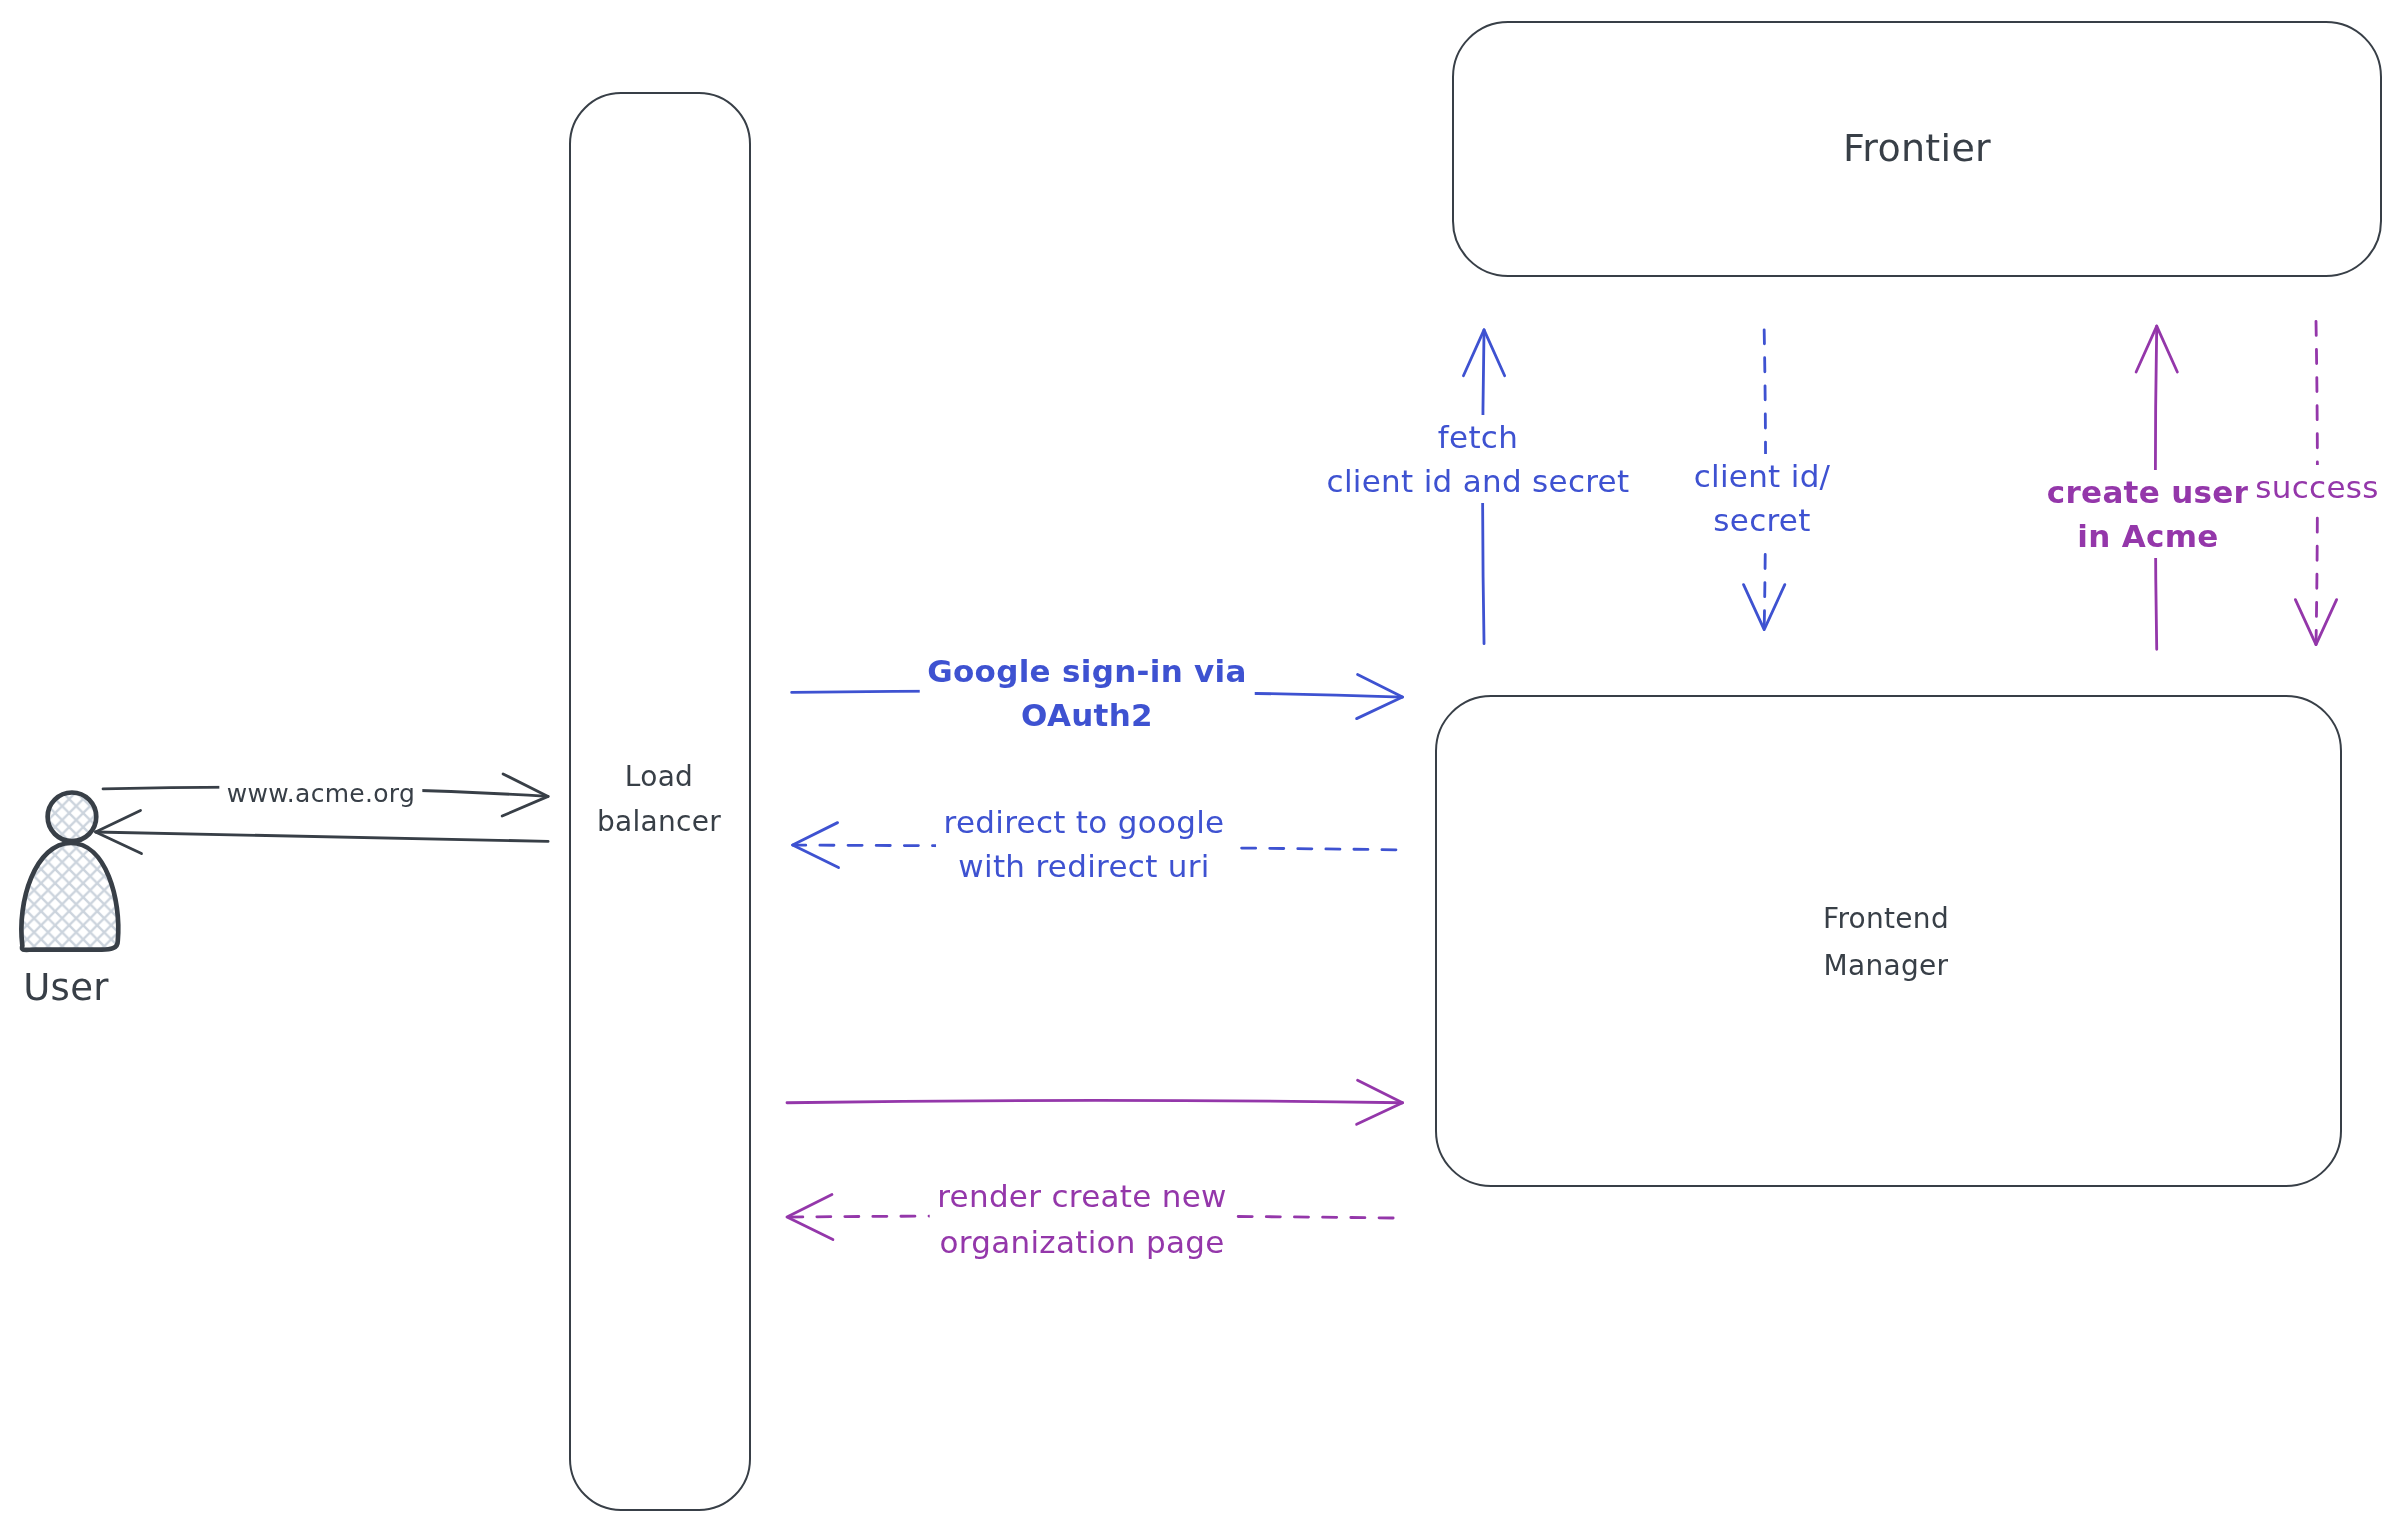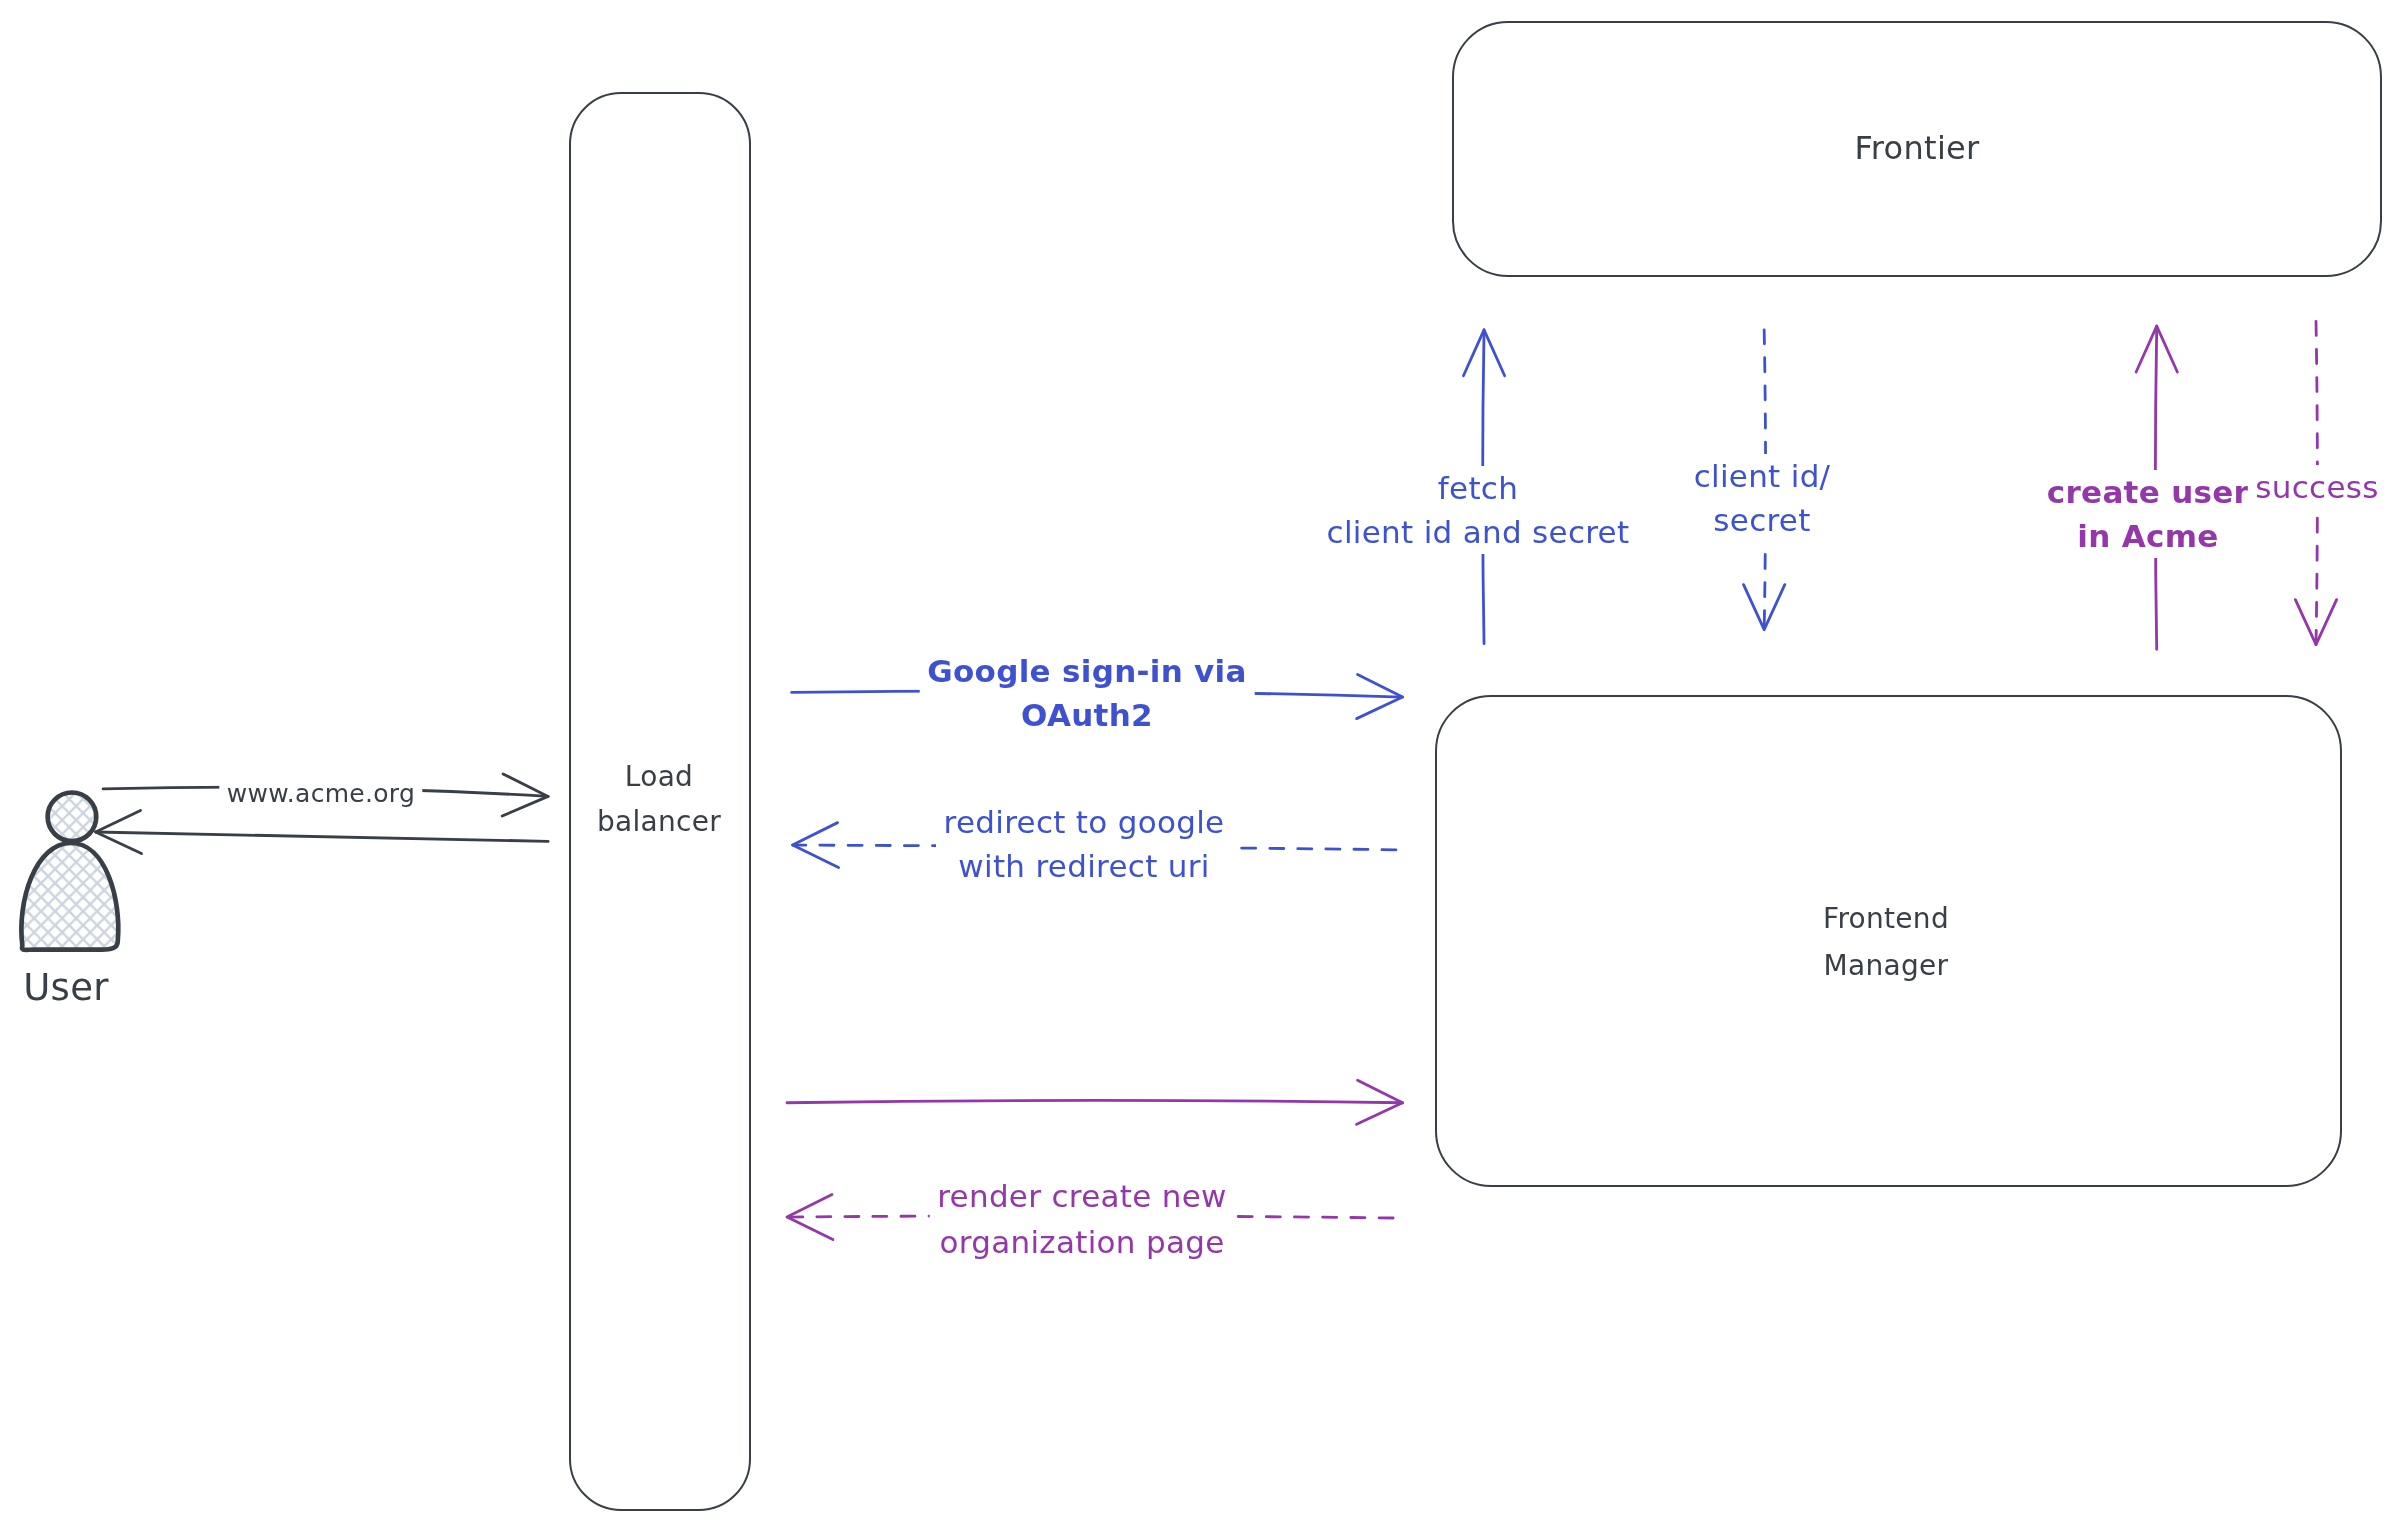--- a/index.html
+++ b/index.html
@@ -26,21 +26,21 @@
     white-space:nowrap;
     font-size:31px;
     line-height:44px;
     letter-spacing:0.3px;
   }
   .bg{background:#ffffff;padding:0 7.5px;}
   .dark{color:#383f47;}
   .blue{color:#3e52d1;}
   .purple{color:#9437aa;}
   .node-label{font-size:28px;line-height:45px;}
-  .title-label{font-size:32px;}
+  .title-label{font-size:38px;}
   .user-label{font-size:37px;}
   .acme-label{font-size:25px;}
   svg .shaft{fill:none;stroke-width:3;stroke-linecap:round;}
   svg .head{fill:none;stroke-width:3;stroke-linecap:round;stroke-linejoin:round;}
   svg .dashed{stroke-dasharray:15 15;}
 </style>
 </head>
 <body>
 
 <div class="canvas">
@@ -113,21 +113,21 @@
   <div class="label blue bg" style="left:1087px;top:693px;font-weight:bold;">
     <div>Google sign-in via</div>
     <div>OAuth2</div>
   </div>
 
   <div class="label blue bg" style="left:1084px;top:844px;">
     <div>redirect to google</div>
     <div>with redirect uri</div>
   </div>
 
-  <div class="label blue bg" style="left:1478px;top:510px;">
+  <div class="label blue bg" style="left:1478px;top:459px;">
     <div>fetch</div>
     <div>client id and secret</div>
   </div>
 
   <div class="label blue bg" style="left:1762px;top:498px;">
     <div>client id/</div>
     <div>secret</div>
   </div>
 
 

